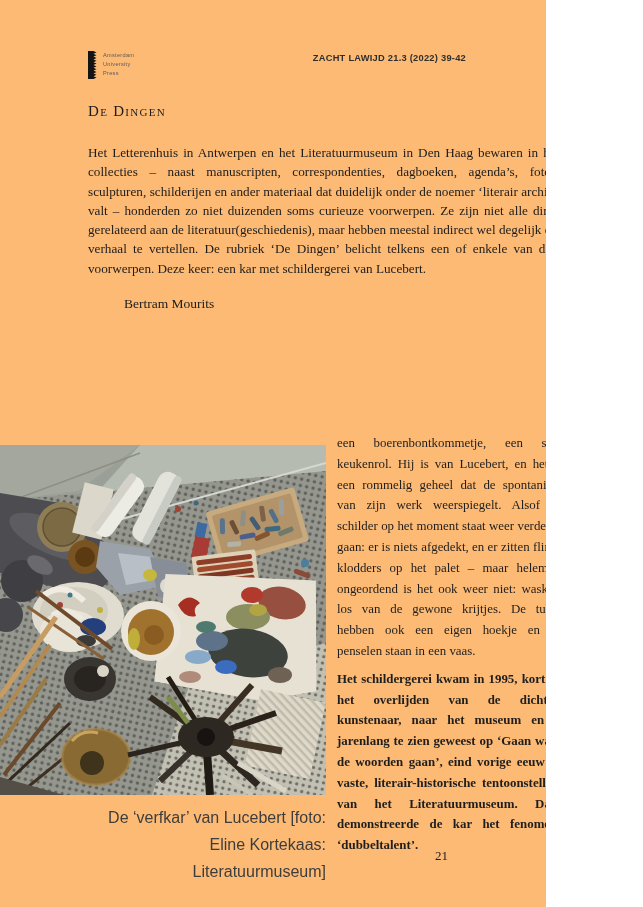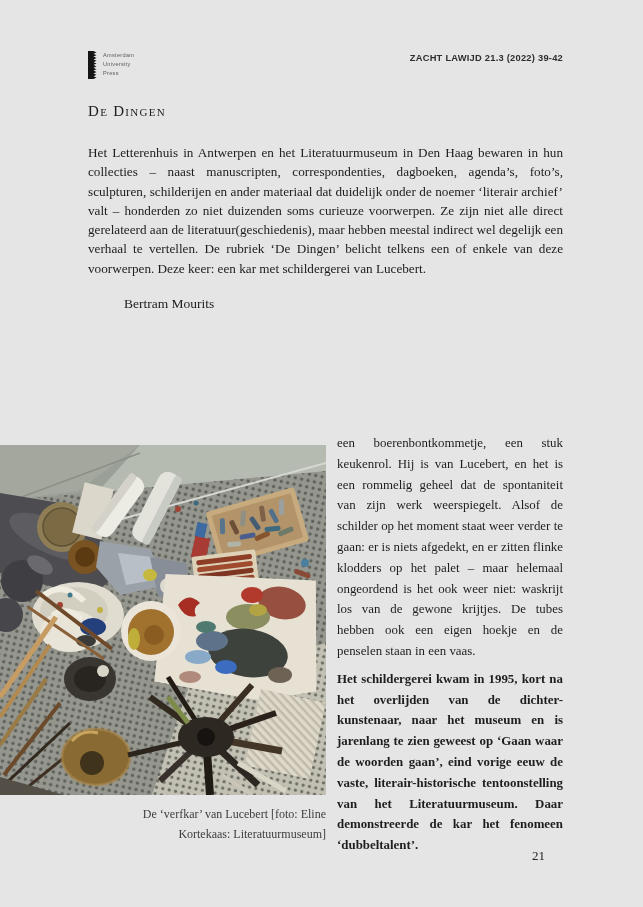--- a/index.html
+++ b/index.html
@@ -1,19 +1,19 @@
 <!DOCTYPE html>
 <html lang="nl"><head>
 <meta charset="utf-8">
 <style>
   html,body{margin:0;padding:0;background:#ffffff;}
   .page{
     position:relative;
-    width:643px;height:907px;
-    background:#e5e5e5;
+    width:546px;height:907px;
+    background:#fdba74;
     overflow:hidden;
     font-family:"Liberation Serif", serif;
     color:#1e1e1e;
   }
   
   .hdr-logo{position:absolute;left:88px;top:51px;display:flex;align-items:flex-start;}
   .hdr-logo svg{display:block;}
   .logo-text{margin-left:6px;font-family:"Liberation Sans",sans-serif;font-size:5.6px;line-height:1.65;color:#5a5a5a;letter-spacing:.3px;}
   .logo-text span{display:block;}
   .journal-ref{
@@ -51,22 +51,22 @@
     position:absolute;left:337px;top:433px;width:226px;
     font-size:12.9px;line-height:20.8px;text-align:justify;color:#1e1e1e;
   }
   .column p{margin:0 0 7px 0;}
   .column p:last-child{margin-bottom:8px;font-weight:bold;}
   
   .figure{position:absolute;left:0;top:445px;width:326px;margin:0;}
   .figure svg{display:block;}
   .figcap{
     margin:9px 0 0 auto;width:236px;
-    font-family:Liberation Serif, serif;
-    font-size:12px;line-height:1.7;color:#3d3d3d;text-align:right;
+    font-family:Liberation Sans, sans-serif;
+    font-size:16px;line-height:1.7;color:#3d3d3d;text-align:right;
   }
   
   .folio{position:absolute;top:848px;right:98px;font-size:13px;color:#222;}
 </style>
 </head>
 <body>
 
 <div class="page">
 
   <div>

